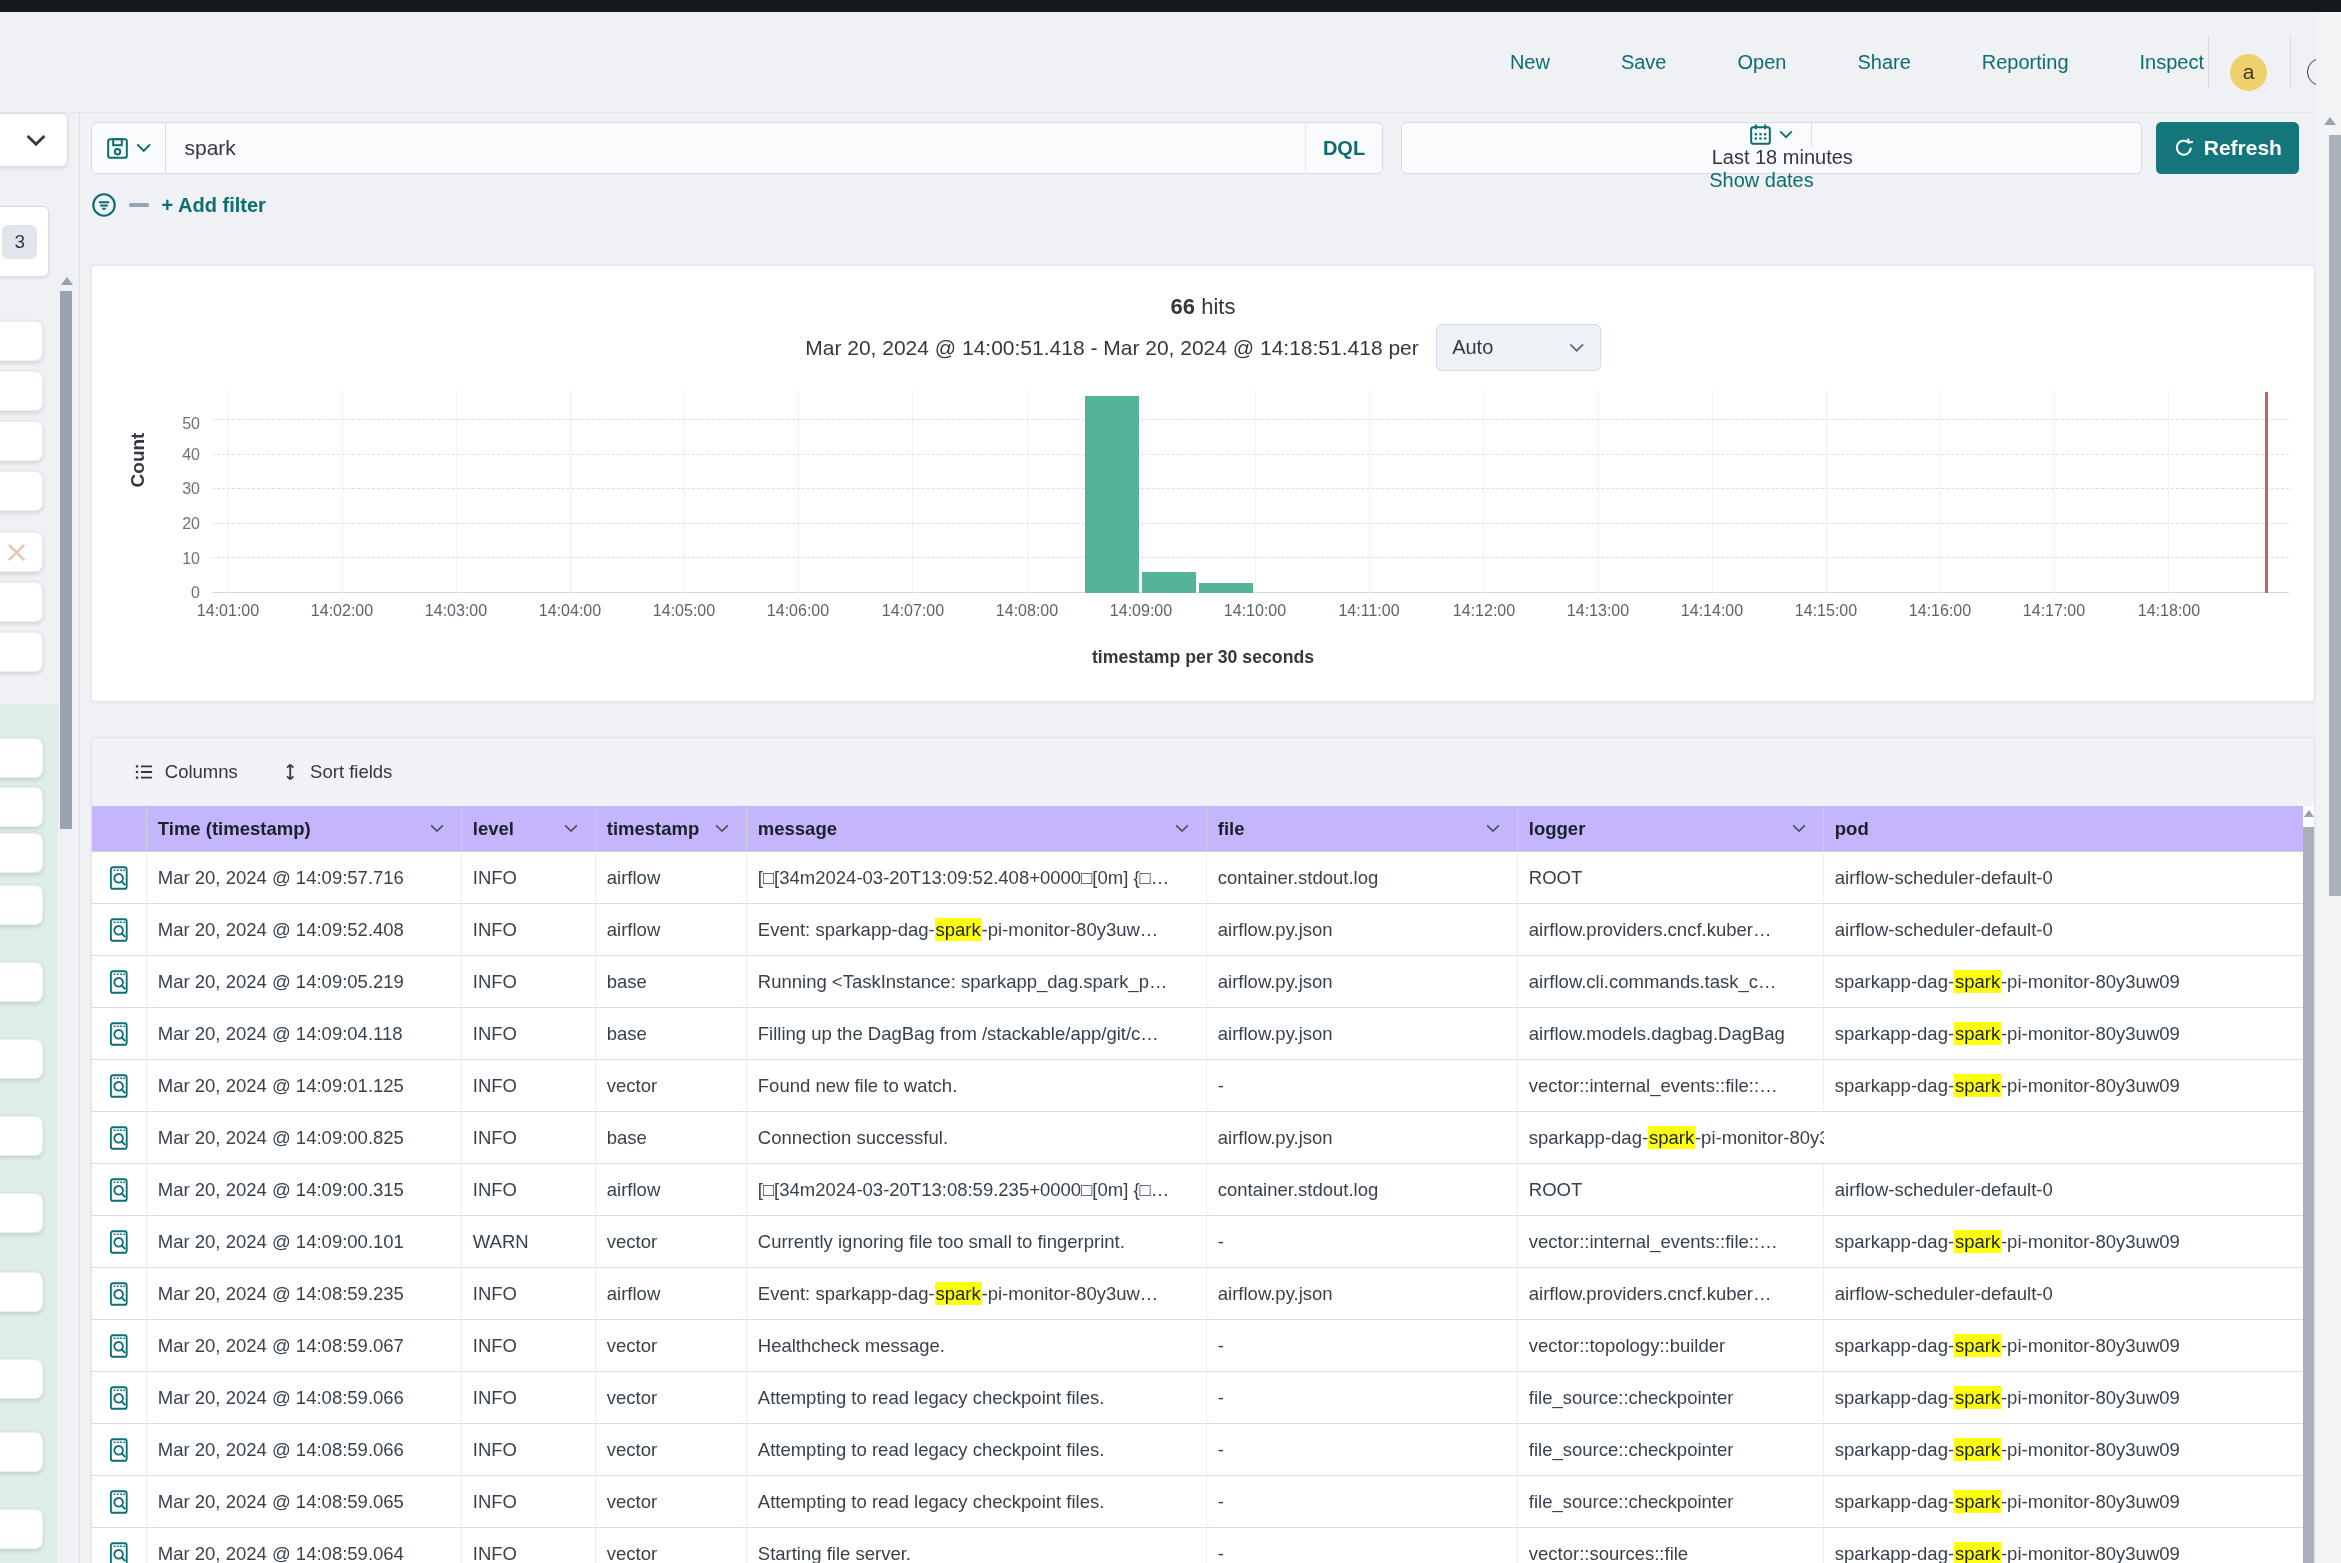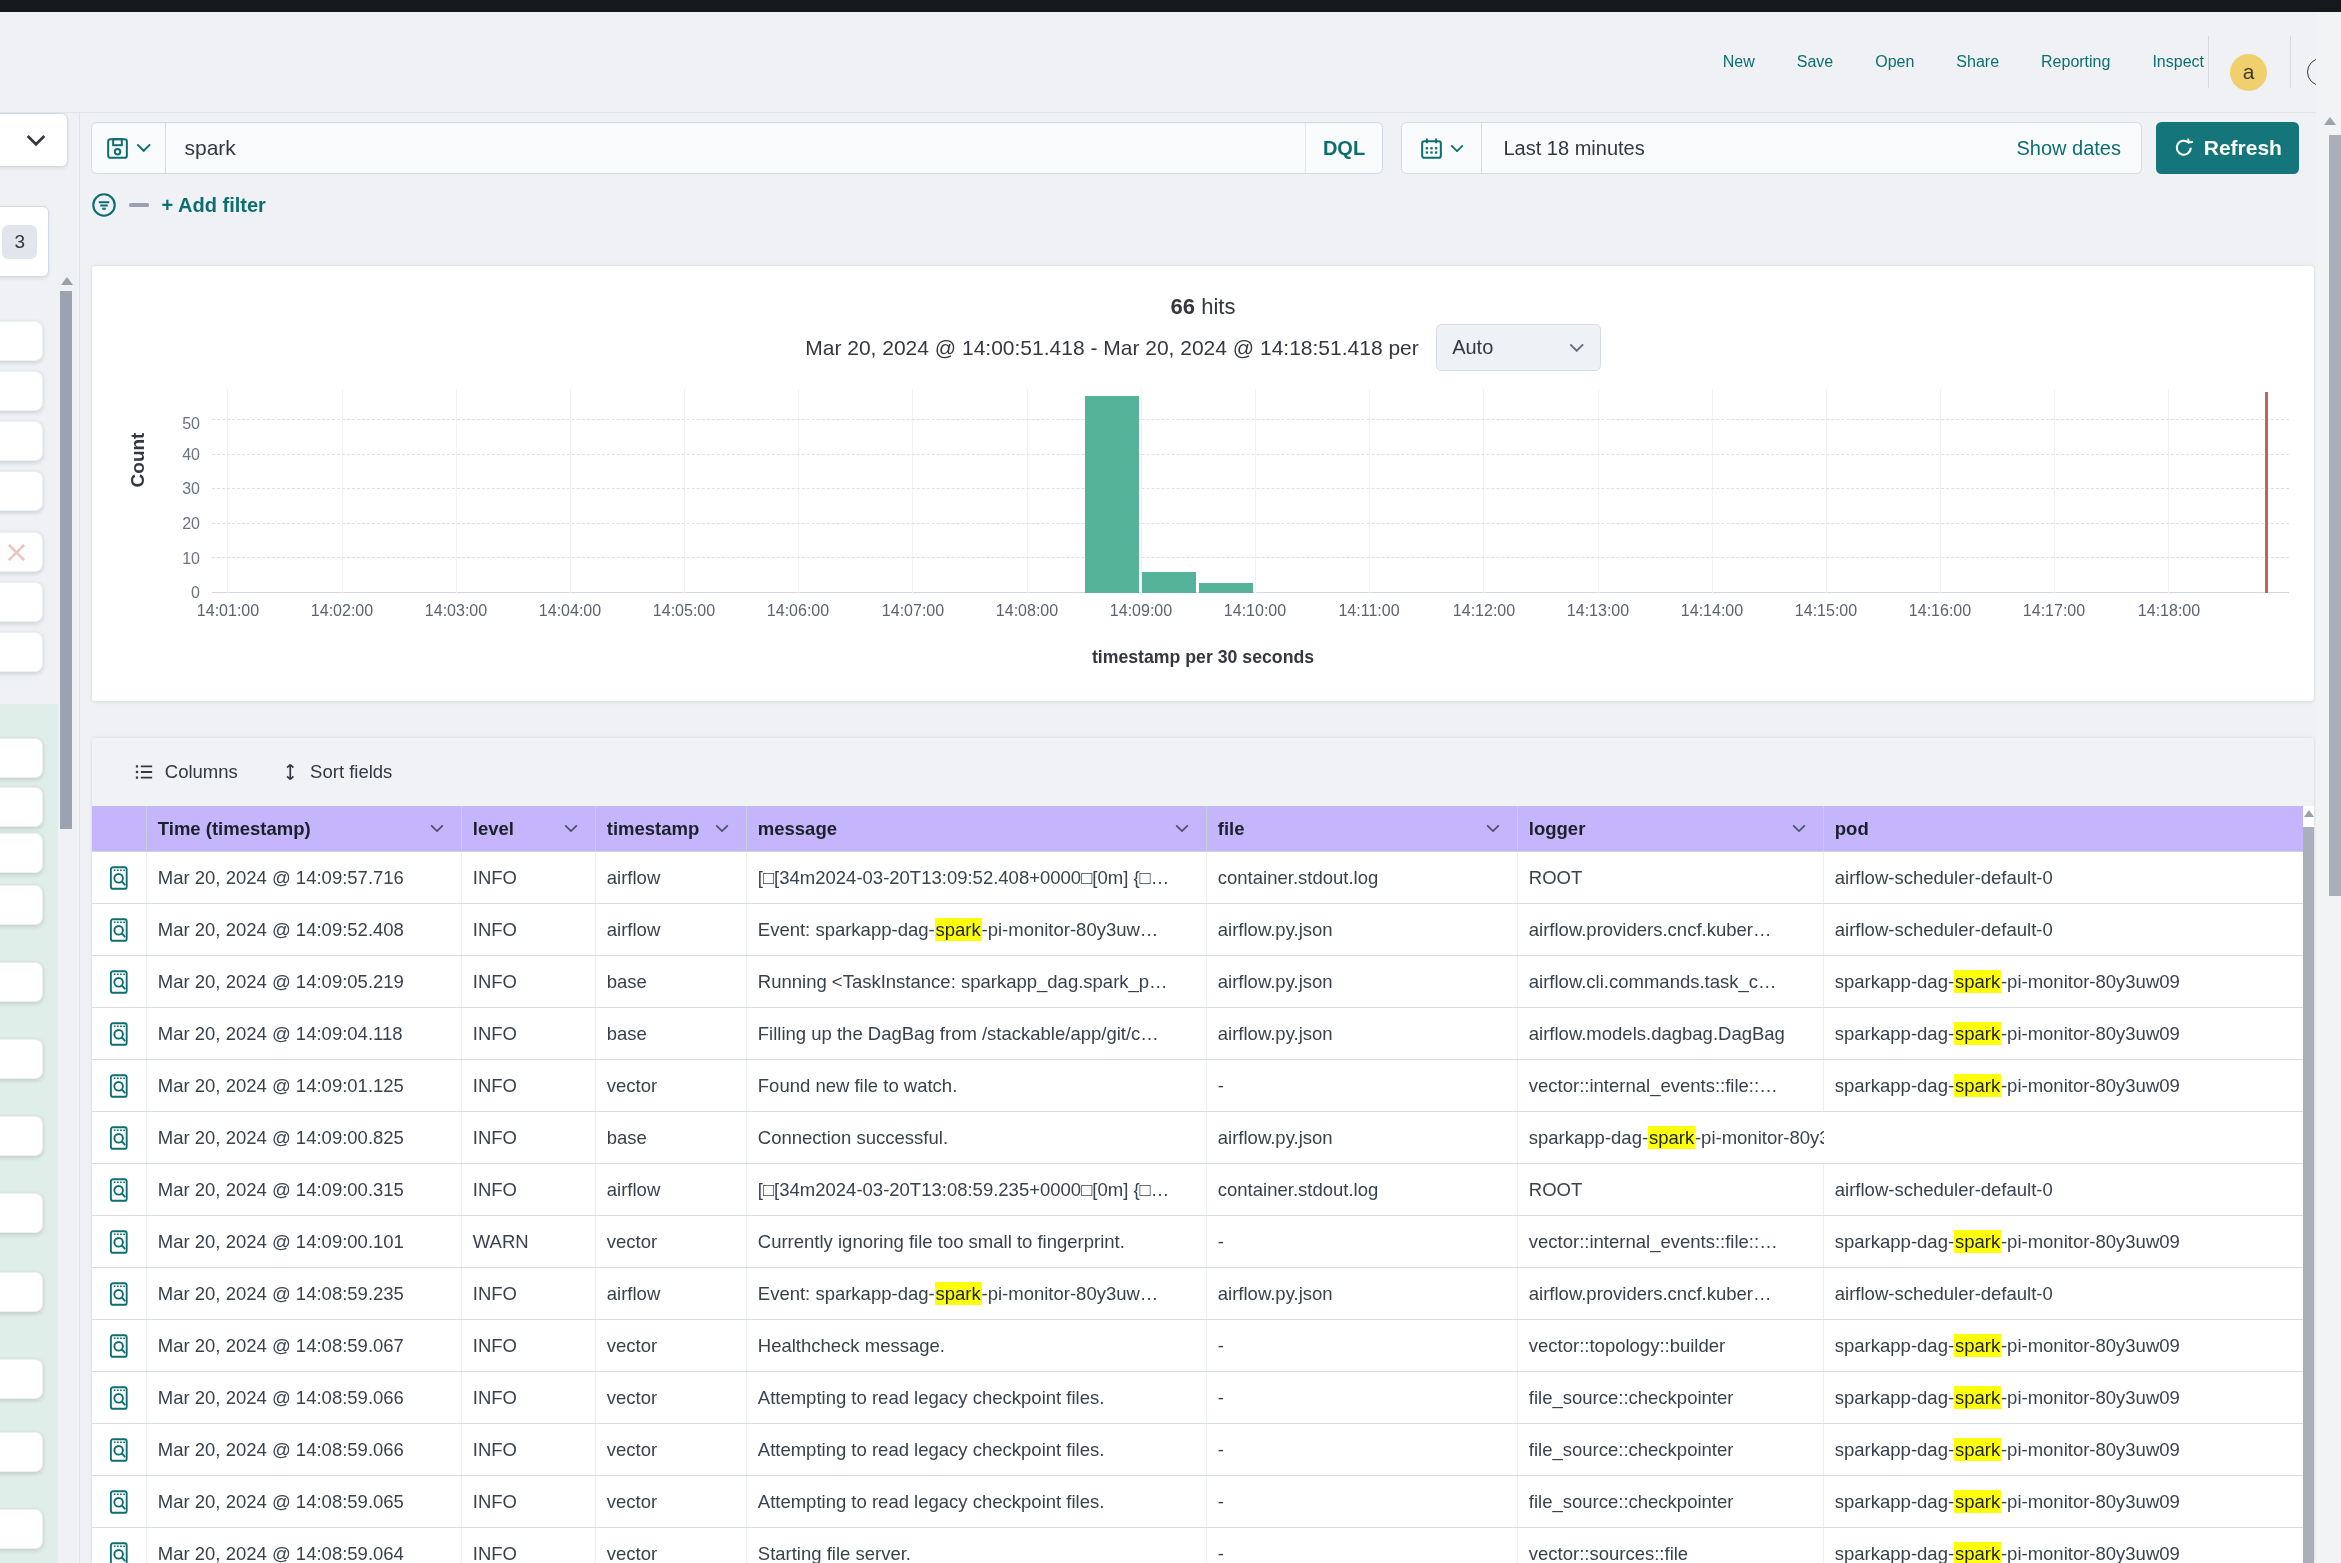--- a/index.html
+++ b/index.html
@@ -8,21 +8,21 @@
   #app { position:relative; width:2342px; height:1564px; overflow:hidden; background:#eff1f4; }
 
   .abs { position:absolute; }
 
   
   .top-strip { left:0; top:0; width:2342px; height:11.5px; background:#15191e; }
 
   
   .topbar { left:0; top:11.5px; width:2342px; height:101px; background:#eff1f4; border-bottom:0.8px solid #e2e6ea; }
   .nav-links { position:absolute; right:138px; top:0; height:101px; display:flex; align-items:center; gap:42px; }
-  .nav-link { color:#0d6e71; font-size:16px; font-weight:500; text-decoration:none; cursor:pointer; }
+  .nav-link { color:#0d6e71; font-size:20px; font-weight:500; text-decoration:none; cursor:pointer;margin-left:29px; }
   .nav-sep { position:absolute; top:24.6px; width:0.8px; height:52px; background:#d6dbe2; }
   .avatar { position:absolute; left:2230px; top:42px; width:37px; height:37px; border-radius:50%;
             background:#f0d06c; display:flex; align-items:center; justify-content:center;
             font-size:21px; color:#3b3b2a; cursor:pointer; }
   .help-btn { position:absolute; left:2307px; top:46px; width:28px; height:28px; border-radius:50%;
               border:1.5px solid #343741; display:flex; align-items:center; justify-content:center;
               font-size:17px; font-weight:700; color:#343741; cursor:pointer; background:transparent; }
 
   
   .rail-teal { left:0; top:704px; width:58px; height:860px; background:#dfeee8; }
@@ -38,21 +38,21 @@
   .rail-x { display:flex; align-items:center; justify-content:center; height:100%; }
 
   
   .search-bar { left:91px; top:122px; width:1292px; height:52px; background:#fafbfd; border:0.8px solid #d3dae6;
                 border-radius:5.4px; display:flex; align-items:center; box-shadow:inset 0 0.8px 1.5px rgba(110,120,140,.06); }
   .saved-btn { width:74px; height:100%; border-right:0.8px solid #d9dee6; display:flex; align-items:center; justify-content:center; gap:7px; cursor:pointer; }
   .search-input { flex:1; height:100%; border:none; outline:none; background:transparent; font-size:21px;
                   color:#343741; padding-left:18.5px; font-family:inherit; }
   .dql-btn { width:77px; text-align:center; color:#0d6e71; font-size:20px; font-weight:700; cursor:pointer; border-left:0.8px solid #e4e8ee; align-self:stretch; display:flex; align-items:center; justify-content:center; }
   .date-bar { left:1401px; top:122px; width:741px; height:52px; background:#fafbfd; border:0.8px solid #d3dae6;
-              border-radius:5.4px; display:flex; align-items:center; }
+              border-radius:5.4px; display:flex; align-items:center;flex-direction:column; }
   .cal-btn { width:80px; height:100%; border-right:0.8px solid #d9dee6; display:flex; align-items:center; justify-content:center; gap:7px; cursor:pointer; }
   .range-text { font-size:20px; color:#343741; padding-left:21.5px; flex:1; cursor:pointer; }
   .show-dates { color:#0d6e71; font-size:20px; padding-right:20px; cursor:pointer; }
   .refresh-btn { left:2156px; top:122px; width:143px; height:52px; background:#14767a; border:none; border-radius:5.4px;
                  color:#fff; font-size:21px; font-weight:600; display:flex; align-items:center; justify-content:center;
                  gap:9.2px; cursor:pointer; font-family:inherit; }
 
   
   .filter-row { left:91px; top:185px; width:923px; height:40px; display:flex; align-items:center; gap:12.3px; }
   .filter-dash { width:20px; height:3.1px; background:#98a2b3; border-radius:1.5px; }

